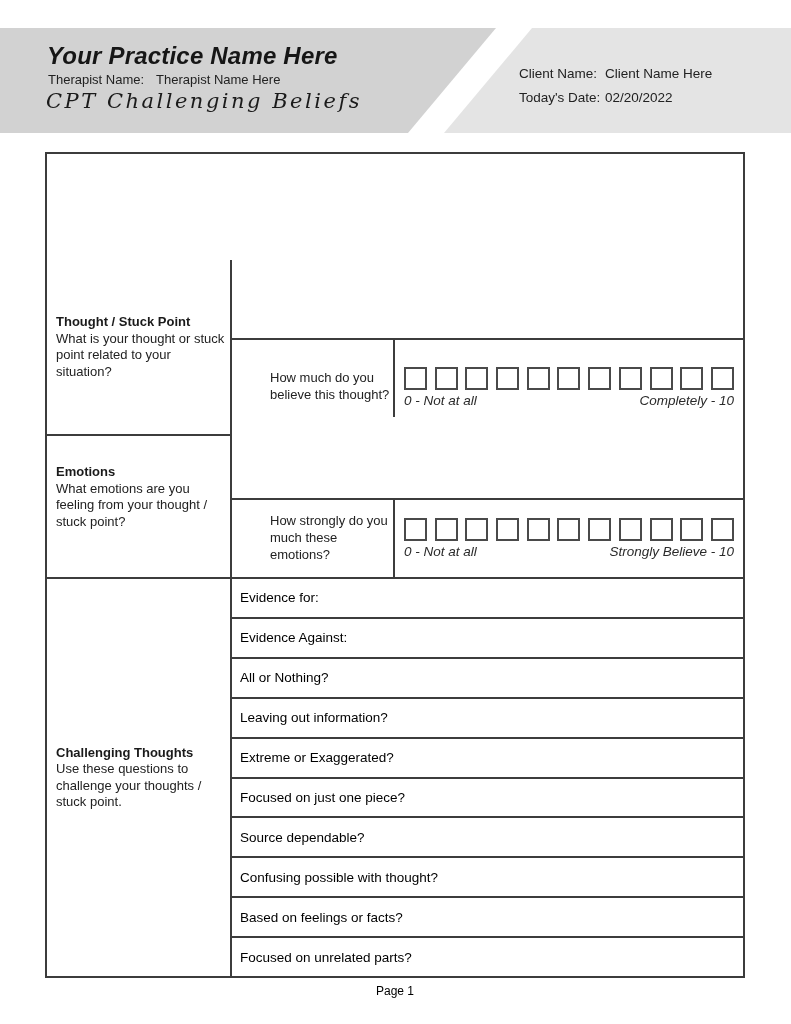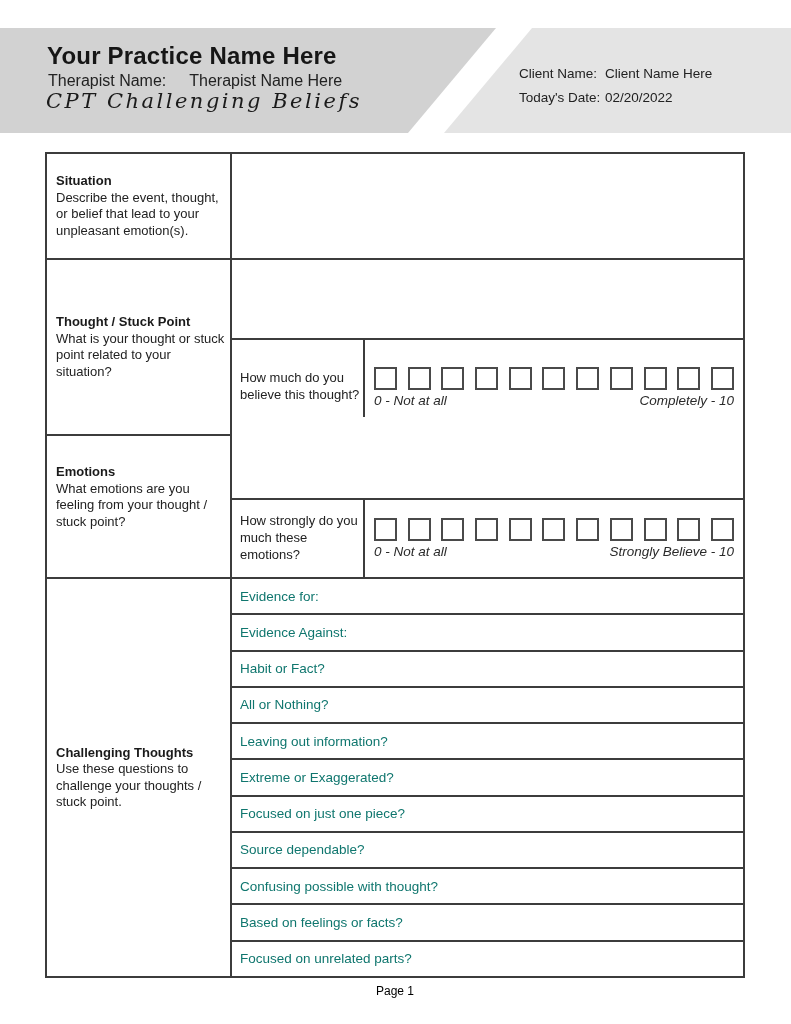--- a/index.html
+++ b/index.html
@@ -12,25 +12,25 @@
   .band-left {
     position:absolute; left:0; top:28px; width:496px; height:105px;
     clip-path:polygon(0 0, 100% 0, calc(100% - 88px) 100%, 0 100%);
   }
   .band-right {
     position:absolute; left:444px; top:28px; width:347px; height:105px;
     clip-path:polygon(88px 0, 100% 0, 100% 100%, 0 100%);
   }
   .practice-name {
     position:absolute; left:47px; top:42px; font-size:24px; font-weight:bold;
-    letter-spacing:0.2px; color:#161616; white-space:nowrap;
+    letter-spacing:0.2px; color:#161616; white-space:nowrap;font-style:italic;
   }
   .therapist-line {
-    position:absolute; left:48px; top:72px; font-size:16px; color:#222;
-    display:flex; gap:23px; white-space:nowrap;
+    position:absolute; left:48px; top:72px; font-size:13px; color:#222;
+    display:flex; gap:12px; white-space:nowrap;
   }
   .script-title {
     position:absolute; left:46px; top:89px;
     font-family:"DejaVu Serif", serif; font-style:italic; font-size:21px;
     letter-spacing:2.5px; color:#1b1b1b; white-space:nowrap;
   }
   .client-fields { position:absolute; left:519px; top:66px; font-size:13.5px; color:#222; }
   .cf-row { display:flex; margin-bottom:9px; white-space:nowrap; }
   .cf-label { width:86px; }
   .cf-value { }
@@ -49,38 +49,38 @@
   .left-cell {
     width:185px; border-right:2px solid #3c3c3c; box-sizing:border-box;
     display:flex; flex-direction:column; justify-content:center;
     padding:6px 1px 6px 9px; font-size:13px; line-height:1.27; color:#222;
   }
   .cell-title { font-weight:bold; color:#1a1a1a; }
   .right-area { flex:1; display:flex; flex-direction:column; min-width:0; }
 
   .empty-top    { border-bottom:2px solid #3c3c3c; box-sizing:border-box; background:#fff; }
   .h80 { height:80px; } .h83 { height:83px; }
-  .sub-row { flex:1; display:flex; min-height:0; }
+  .sub-row { flex:1; display:flex; min-height:0;padding-left:30px; }
   .prompt-cell {
     width:133px; border-right:2px solid #3c3c3c; box-sizing:border-box;
     display:flex; align-items:center; padding-left:8px; padding-right:2px;
     font-size:13px; line-height:1.3; color:#222;
   }
   .scale-cell { flex:1; display:flex; flex-direction:column; justify-content:center; padding:0 9px; min-width:0; }
   .boxes { display:flex; justify-content:space-between; }
   .cbx { width:19px; height:19px; border:2px solid #4a4a4a; background:#fff; box-sizing:content-box; }
   .scale-labels {
     display:flex; justify-content:space-between; margin-top:3px;
     font-style:italic; font-size:13.5px; color:#2a2a2a;text-align:center;
   }
 
   .q-list { flex:1; display:flex; flex-direction:column; min-height:0; }
   .q-row {
     flex:1; display:flex; align-items:center; padding-left:8px;
-    font-size:13.5px; color:#0f766e; border-bottom:2px solid #3c3c3c; box-sizing:border-box;
+    font-size:13.5px; color:#000000; border-bottom:2px solid #3c3c3c; box-sizing:border-box;
   }
   .q-row:last-child { border-bottom:none; }
 
   .page-num {
     position:absolute; left:45px; top:984px; width:700px; text-align:center;
     font-size:12px; color:#000000;
   }
 </style>
 </head>
 <body>
@@ -105,27 +105,20 @@
       <span class="cf-value">Client Name Here</span>
     </div>
     <div class="cf-row">
       <span class="cf-label">Today's Date:</span>
       <span class="cf-value">02/20/2022</span>
     </div>
   </div>
 
   <div class="sheet">
 
-    <div class="t-row r-situation">
-      <div class="left-cell">
-        <span class="cell-title">Situation</span>
-        <span>Describe the event, thought, or belief that lead to your unpleasant emotion(s).</span>
-      </div>
-      <div class="right-area"></div>
-    </div>
 
     <div class="t-row r-thought">
       <div class="left-cell">
         <span class="cell-title">Thought / Stuck Point</span>
         <span>What is your thought or stuck point related to your situation?</span>
       </div>
       <div class="right-area">
         <div class="empty-top h80"></div>
         <div class="sub-row">
           <div class="prompt-cell">How much do you believe this thought?</div>
@@ -191,23 +184,20 @@
       </div>
       <div class="right-area">
         <div class="q-list">
             <div class="q-row">
               <span>Evidence for:</span>
             </div>
             <div class="q-row">
               <span>Evidence Against:</span>
             </div>
             <div class="q-row">
-              <span>Habit or Fact?</span>
-            </div>
-            <div class="q-row">
               <span>All or Nothing?</span>
             </div>
             <div class="q-row">
               <span>Leaving out information?</span>
             </div>
             <div class="q-row">
               <span>Extreme or Exaggerated?</span>
             </div>
             <div class="q-row">
               <span>Focused on just one piece?</span>

